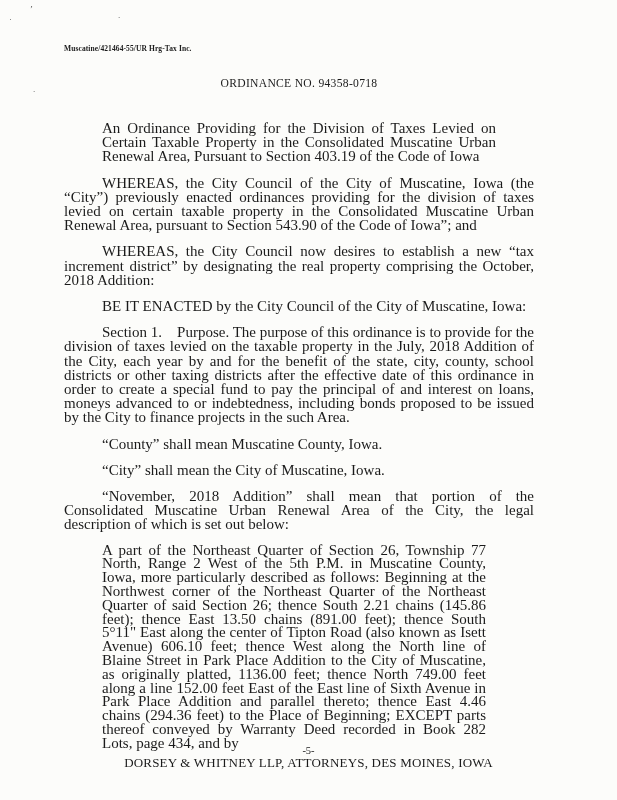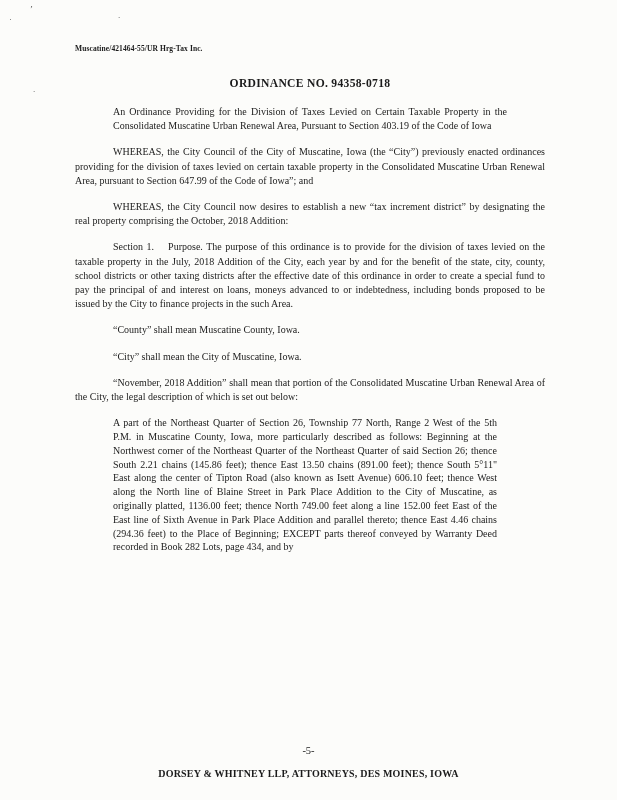--- a/index.html
+++ b/index.html
@@ -17,38 +17,38 @@
     position:absolute;
     font-size:9px;color:#555;
     font-family:"Liberation Serif", serif;
   }
   .a1{left:30px;top:4px;}
   .a2{left:9px;top:14px;}
   .a3{left:118px;top:10px;}
   .a4{left:33px;top:84px;}
   .content{
     position:absolute;
-    left:75px;top:44px;
+    left:64px;top:44px;
     width:470px;
   }
   .file-ref{
     font-size:7.5px;
     font-weight:bold;
     letter-spacing:.1px;
     margin:0 0 24px 0;
   }
   .title{
     font-size:11.6px;
-    font-weight:bold;
+    font-weight:normal;
     text-align:center;
     letter-spacing:.3px;
-    margin:0 0 15px 0;
+    margin:0 0 31px 0;
   }
   p{
-    font-size:10px;
+    font-size:15px;
     line-height:14.2px;
     margin:0 0 12px 0;
     text-align:justify;
   }
   .indent-block{
     margin-left:38px;
     margin-right:38px;
   }
   .body-p{
     text-indent:38px;
@@ -62,50 +62,51 @@
   .footer{
     position:absolute;
     left:0;right:0;top:745px;
     text-align:center;
   }
   .page-num{
     font-size:10.5px;
     line-height:12px;
   }
   .firm-line{
-    font-size:10px;
-    font-weight:bold;
+    font-size:13px;
+    font-weight:normal;
     letter-spacing:.2px;
     line-height:12px;
-    margin-top:11px;
+    margin-top:0;
   }
 </style>
 </head>
 <body>
 
 <div class="page">
 
   <span class="artifact a1">’</span>
   <span class="artifact a2">·</span>
   <span class="artifact a3">.</span>
   <span class="artifact a4">.</span>
 
   <div class="content">
 
     <div class="file-ref">Muscatine/421464-55/UR Hrg-Tax Inc.</div>
 
     <h1 class="title">ORDINANCE NO. 94358-0718</h1>
 
     <p class="indent-block">An Ordinance Providing for the Division of Taxes Levied on Certain Taxable Property in the Consolidated Muscatine Urban Renewal Area, Pursuant to Section 403.19 of the Code of Iowa</p>
 
-    <p class="body-p">WHEREAS, the City Council of the City of Muscatine, Iowa (the “City”) previously enacted ordinances providing for the division of taxes levied on certain taxable property in the Consolidated Muscatine Urban Renewal Area, pursuant to Section 647.99 of the Code of Iowa”; and</p>
+    <p class="body-p">WHEREAS, the City Council of the City of Muscatine, Iowa (the “City”) previously enacted ordinances providing for the division of taxes levied on certain taxable property in the Consolidated Muscatine Urban Renewal Area, pursuant to Section 543.90 of the Code of Iowa”; and</p>
 
 
     <p class="body-p">WHEREAS, the City Council now desires to establish a new “tax increment district” by designating the real property comprising the October, 2018 Addition:</p>
 
+    <p class="body-p">BE IT ENACTED by the City Council of the City of Muscatine, Iowa:</p>
 
     <p class="body-p">Section 1.&nbsp;&nbsp;&nbsp;&nbsp;Purpose.  The purpose of this ordinance is to provide for the division of taxes levied on the taxable property in the July, 2018 Addition of the City, each year by and for the benefit of the state, city, county, school districts or other taxing districts after the effective date of this ordinance in order to create a special fund to pay the principal of and interest on loans, moneys advanced to or indebtedness, including bonds proposed to be issued by the City to finance projects in the such Area.</p>
 
 
     <p class="body-p">“County” shall mean Muscatine County, Iowa.</p>
 
     <p class="body-p">“City” shall mean the City of Muscatine, Iowa.</p>
 
     <p class="body-p">“November, 2018 Addition” shall mean that portion of the Consolidated Muscatine Urban Renewal Area of the City, the legal description of which is set out below:</p>
 

